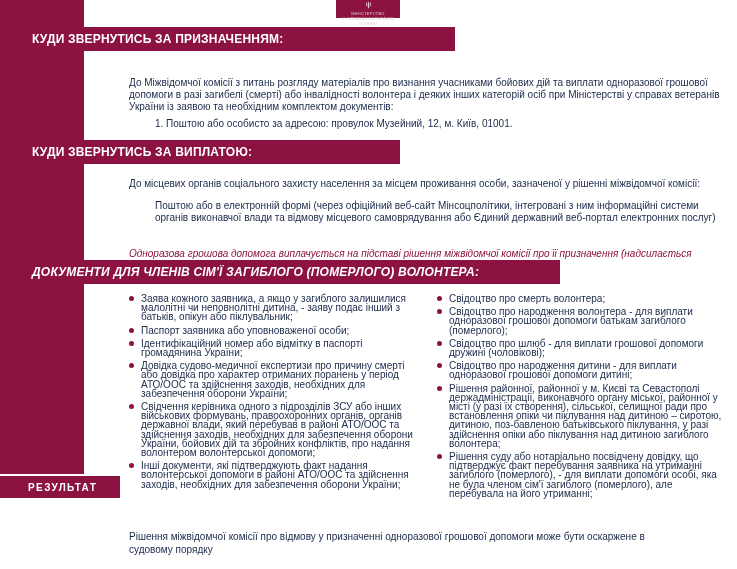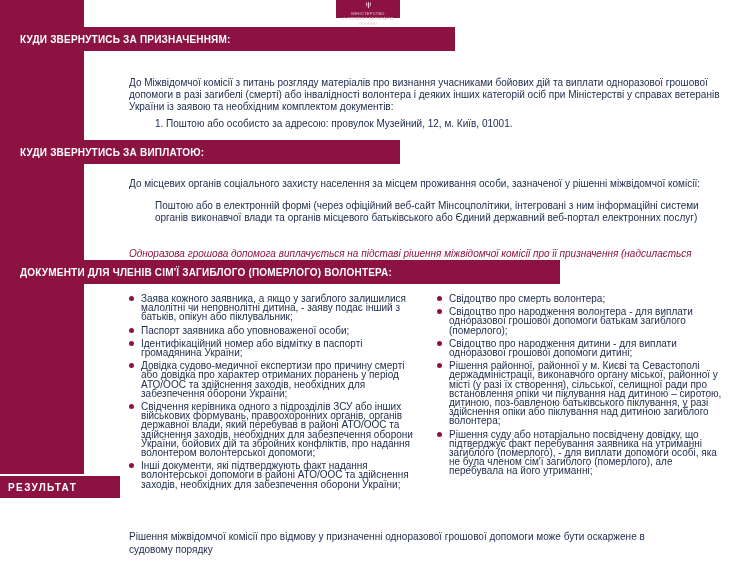--- a/index.html
+++ b/index.html
@@ -63,33 +63,33 @@
   .bar {
     position: absolute;
     background: #8c1242;
     color: #ffffff;
     font-weight: bold;
     display: flex;
     align-items: center;
     box-sizing: border-box;
   }
   .bar .bar-text {
-    padding-left: 20px;
-    font-size: 10px;
+    padding-left: 32px;
+    font-size: 12px;
     letter-spacing: .2px;
     line-height: 13px;
   }
   .bar-1 { left: 0; top: 27px; width: 455px; height: 24px; }
   .bar-2 { left: 0; top: 140px; width: 400px; height: 24px; }
-  .bar-3 { left: 0; top: 260px; width: 560px; height: 24px; }
+  .bar-3 { left: 0; top: 260px; width: 560px; height: 24px; font-style: italic; }
   .bar-4 {
     left: 0; top: 476px; width: 120px; height: 22px;
     background: #8c1242;
   }
-  .bar-4 .bar-text { font-size: 10px; letter-spacing: 1.4px; padding-left: 8px;}
+  .bar-4 .bar-text { font-size: 10px; letter-spacing: 1.4px; padding-left: 28px;}
 
   .result-heading {
     position: absolute;
     left: 129px;
     top: 478px;
     width: 590px;
     color: #8c1242;
     font-weight: bold;
     font-size: 11.5px;
     line-height: 14px;
@@ -163,39 +163,40 @@
   <div class="bar bar-1">
     <span class="bar-text">КУДИ ЗВЕРНУТИСЬ ЗА ПРИЗНАЧЕННЯМ:</span>
   </div>
   <div class="para para-intro">До Міжвідомчої комісії з питань розгляду матеріалів про визнання учасниками бойових дій та виплати одноразової грошової допомоги в разі загибелі (смерті) або інвалідності волонтера і деяких інших категорій осіб при Міністерстві у справах ветеранів України із заявою та необхідним комплектом документів:</div>
   <div class="para para-numbered">1. Поштою або особисто за адресою: провулок Музейний, 12, м. Київ, 01001.</div>
 
   <div class="bar bar-2">
     <span class="bar-text">КУДИ ЗВЕРНУТИСЬ ЗА ВИПЛАТОЮ:</span>
   </div>
   <div class="para para-payment">До місцевих органів соціального захисту населення за місцем проживання особи, зазначеної у рішенні міжвідомчої комісії:</div>
-  <div class="para para-el">Поштою або в електронній формі (через офіційний веб-сайт Мінсоцполітики, інтегровані з ним інформаційні системи органів виконавчої влади та органів місцевого батьківського або Єдиний державний веб-портал електронних послуг)</div>
+  <div class="para para-el">Поштою або в електронній формі (через офіційний веб-сайт Мінсоцполітики, інтегровані з ним інформаційні системи органів виконавчої влади та відмову місцевого самоврядування або Єдиний державний веб-портал електронних послуг)</div>
   <div class="para para-italic">Одноразова грошова допомога виплачується на підставі рішення міжвідомчої комісії про її призначення (надсилається структурним підрозділом з питань соціального захисту населення).</div>
 
   <div class="bar bar-3">
     <span class="bar-text">ДОКУМЕНТИ ДЛЯ ЧЛЕНІВ СІМ'Ї ЗАГИБЛОГО (ПОМЕРЛОГО) ВОЛОНТЕРА:</span>
   </div>
 
   <div class="col col-left">
     <div class="bullet-item">Заява кожного заявника, а якщо у загиблого залишилися малолітні чи неповнолітні дитина, - заяву подає інший з батьків, опікун або піклувальник;</div>
     <div class="bullet-item">Паспорт заявника або уповноваженої особи;</div>
     <div class="bullet-item">Ідентифікаційний номер або відмітку в паспорті громадянина України;</div>
     <div class="bullet-item">Довідка судово-медичної експертизи про причину смерті або довідка про характер отриманих поранень у період АТО/ООС та здійснення заходів, необхідних для забезпечення оборони України;</div>
     <div class="bullet-item">Свідчення керівника одного з підрозділів ЗСУ або інших військових формувань, правоохоронних органів, органів державної влади, який перебував в районі АТО/ООС та здійснення заходів, необхідних для забезпечення оборони України, бойових дій та збройних конфліктів, про надання волонтером волонтерської допомоги;</div>
     <div class="bullet-item">Інші документи, які підтверджують факт надання волонтерської допомоги в районі АТО/ООС та здійснення заходів, необхідних для забезпечення оборони України;</div>
   </div>
 
   <div class="col col-right">
     <div class="bullet-item">Свідоцтво про смерть волонтера;</div>
     <div class="bullet-item">Свідоцтво про народження волонтера - для виплати одноразової грошової допомоги батькам загиблого (померлого);</div>
+    <div class="bullet-item">Свідоцтво про шлюб - для виплати грошової допомоги дружині (чоловікові);</div>
     <div class="bullet-item">Свідоцтво про народження дитини - для виплати одноразової грошової допомоги дитині;</div>
     <div class="bullet-item">Рішення районної, районної у м. Києві та Севастополі держадміністрації, виконавчого органу міської, районної у місті (у разі їх створення), сільської, селищної ради про встановлення опіки чи піклування над дитиною – сиротою, дитиною, поз-бавленою батьківського піклування, у разі здійснення опіки або піклування над дитиною загиблого волонтера;</div>
     <div class="bullet-item">Рішення суду або нотаріально посвідчену довідку, що підтверджує факт перебування заявника на утриманні загиблого (померлого), - для виплати допомоги особі, яка не була членом сім'ї загиблого (померлого), але перебувала на його утриманні;</div>
   </div>
 
   <div class="bar bar-4">
     <span class="bar-text">РЕЗУЛЬТАТ</span>
   </div>
   <div class="para para-result">Рішення міжвідомчої комісії про відмову у призначенні одноразової грошової допомоги може бути оскаржене в судовому порядку</div>
 

